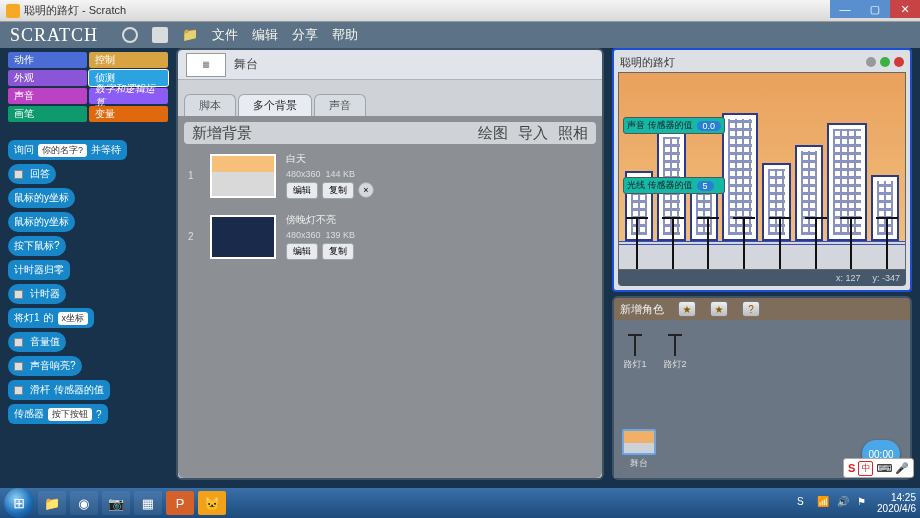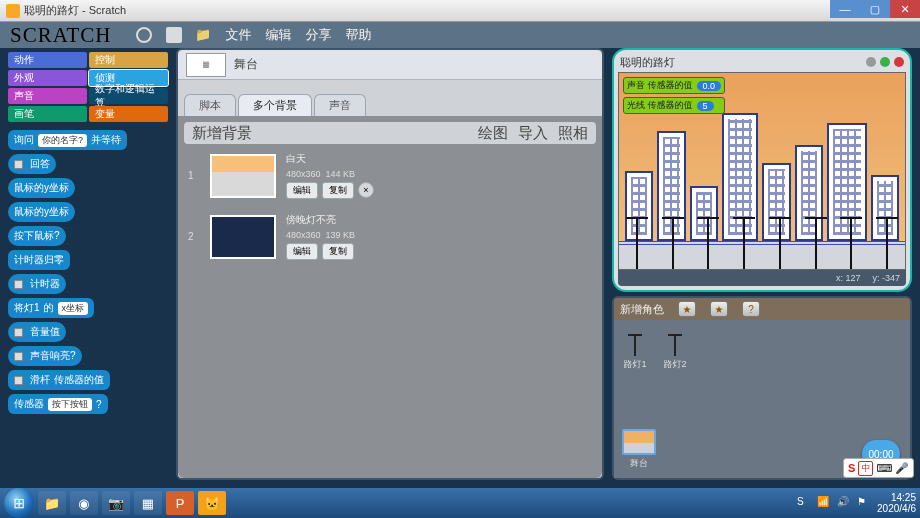--- a/index.html
+++ b/index.html
@@ -8,35 +8,35 @@
 
 .window-titlebar { height: 22px; background: linear-gradient(#f5f5f5, #d8d8d8); border-bottom: 1px solid #999; display: flex; align-items: center; padding: 0 6px; font-size: 11px; color: #333; }
 .window-titlebar .title-icon { width: 14px; height: 14px; background: #f9a825; border-radius: 2px; margin-right: 4px; }
 .window-controls { position: absolute; top: 0; right: 0; display: flex; }
 .window-controls div { width: 30px; height: 18px; display: flex; align-items: center; justify-content: center; font-size: 11px; color: #fff; }
 .win-min { background: #5a8fcf; } .win-max { background: #5a8fcf; } .win-close { background: #c84444; }
 
 
 .app { position: absolute; top: 22px; left: 0; right: 0; bottom: 30px; background: #17324a; display: flex; flex-direction: column; }
 .app-menubar { height: 26px; background: #5c7387; display: flex; align-items: center; padding: 0 10px; gap: 14px; color: #f5f5ee; font-size: 13px; }
-.app-logo { font-family: "Comic Sans MS", cursive; font-size: 21px; letter-spacing: 1px; color: #000000; margin-right: 10px; }
+.app-logo { font-family: "Comic Sans MS", cursive; font-size: 18px; letter-spacing: 1px; color: #ffffff; margin-right: 10px; }
 .menu-icon { width: 16px; height: 16px; display: inline-block; opacity: .85; }
 .menu-circle { border: 2px solid #eee; border-radius: 50%; }
 .menu-disk { background: #eee; border-radius: 2px; }
 .menu-item { cursor: pointer; }
 
 .app-body { flex: 1; display: flex; gap: 8px; padding: 0 8px 8px 8px; }
 
 
 .left-panel { width: 160px; display: flex; flex-direction: column; gap: 2px; padding-top: 4px; }
-.cat-grid { display: grid; grid-template-columns: 1fr 1fr; gap: 2px; margin-bottom: 6px; }
+.cat-grid { display: grid; grid-template-columns: 1fr 1fr; gap: 2px; margin-bottom: 16px; }
 .cat-btn { height: 16px; font-size: 10px; color: #fff; display: flex; align-items: center; padding: 0 6px; border-radius: 2px; cursor: pointer; }
 .cat-motion { background: #4a6cd4; } .cat-control { background: #d8a342; }
 .cat-looks  { background: #8a55d7; } .cat-sensing { background: #2ba3e0; }
-.cat-sound  { background: #bb42c3; } .cat-operators { background: #0c4a6e; }
+.cat-sound  { background: #bb42c3; } .cat-operators { background: #8b5cf6; font-style: italic; }
 .cat-pen    { background: #0e9a6c; } .cat-variables { background: #e1690d; }
 .cat-sensing.selected { outline: 1px solid #fff; }
 
 .block-stack { display: flex; flex-direction: column; gap: 4px; font-size: 10px; }
 .sblk { background: #1787c9; color: #fff; border-radius: 6px; padding: 3px 6px; display: inline-flex; align-items: center; gap: 4px; white-space: nowrap; width: fit-content; }
 .sblk .wslot { background: #fff; color: #333; border-radius: 3px; padding: 0 4px; font-size: 9px; }
 .sblk.varlike { border-radius: 10px; }
 .sblk .chk { width: 9px; height: 9px; background: #ddd; border: 1px solid #888; margin-right: 3px; display: inline-block; }
 
 
@@ -56,39 +56,39 @@
 .bg-thumb.day { background: linear-gradient(#f7c07a 0 40%, #d9d9d9 40% 100%); }
 .bg-thumb.night { background: #1a2a4a; }
 .bg-meta { display:flex; flex-direction:column; gap:3px; font-size:10px; color:#eee; }
 .bg-meta .sub { font-size: 9px; color: #ddd; }
 .bg-btns { display:flex; gap:4px; }
 .bg-btns button { font-size:9px; padding: 1px 6px; background: #e8eaee; border:1px solid #9aa; border-radius: 3px; cursor: pointer; }
 .bg-btns .xbtn { width:16px; height:16px; border-radius:50%; background:#d5d7db; border:1px solid #9aa; font-size:9px; line-height:12px; padding:0; }
 
 
 .right-panel { width: 300px; display:flex; flex-direction:column; gap:4px; }
-.stage-card { flex: 0 0 auto; background: #dcdfe4; border: 2px solid #14b8a6; border-radius: 14px; padding: 4px; }
+.stage-card { flex: 0 0 auto; background: #dcdfe4; border: 2px solid #1d4ed8; border-radius: 4px; padding: 4px; }
 .stage-title { height: 18px; display:flex; align-items:center; justify-content: space-between; font-size: 11px; color:#333; padding: 0 2px 2px 2px; }
 .stage-title .dots { display:flex; gap:4px; }
 .dot { width:10px; height:10px; border-radius:50%; }
 .dot.green { background:#3cb043; } .dot.red { background:#d23a3a; } .dot.grey { background:#999; }
 
 .stage { width: 100%; height: 198px; background: #f2a960; position: relative; border: 1px solid #666; overflow: hidden; }
 .sky { position:absolute; inset:0 0 28px 0; background: linear-gradient(#eaa15d, #f0bd7b); }
 .ground { position:absolute; left:0; right:0; bottom:0; height:28px; background: #d4d6de; border-top: 4px double #3a4fb3; }
 .buildings { position:absolute; left:0; right:0; bottom:28px; height: 140px; display:flex; align-items:flex-end; gap:4px; padding:0 6px; }
 .bld { background:#fff; border:2px solid #2a3a8f; width: 34px; position:relative; }
 .bld::before { content:""; position:absolute; inset:4px; background: repeating-linear-gradient(0deg, #2a3a8f 0 3px, transparent 3px 8px), repeating-linear-gradient(90deg, #2a3a8f 0 2px, transparent 2px 7px); opacity:.55; }
 .lamps { position:absolute; left:0; right:0; bottom:0; height:70px; display:flex; justify-content:space-around; align-items:flex-end; }
 .lamp { width:2px; height:52px; background:#111; position:relative; }
 .lamp::before, .lamp::after { content:""; position:absolute; top:0; width:10px; height:2px; background:#111; }
 .lamp::before { left:-10px; } .lamp::after { right:-10px; }
 
 .stage-overlay { position:absolute; top:4px; left:4px; display:flex; flex-direction:column; gap:3px; }
-.sensorbox { background:#84cc16; border:1px solid #555; border-radius:3px; font-size:9px; padding:1px 3px; display:flex; align-items:center; gap:4px; color:#222; }
+.sensorbox { background:#14b8a6; border:1px solid #555; border-radius:3px; font-size:9px; padding:1px 3px; display:flex; align-items:center; gap:4px; color:#222;margin-top:40px; }
 .sensorbox .val { background:#2a7ed8; color:#fff; border-radius:6px; padding:0 6px; font-size:9px; }
 
 .stage-coords { height: 16px; background: #47586b; color:#cfd6de; font-size: 9px; display:flex; align-items:center; justify-content:flex-end; padding: 0 6px; gap:12px; border-radius: 0 0 4px 4px; }
 
 .sprite-pane { flex:1; background:#62707d; border: 2px solid #3e5366; border-radius: 6px; display:flex; flex-direction:column; }
 .sprite-bar { height:22px; background:#7d6d5a; display:flex; align-items:center; gap:14px; padding:0 6px; font-size:11px; color:#eee; border-radius: 4px 4px 0 0; }
 .sprite-bar .sbtn { width:18px; height:16px; background: linear-gradient(#eee,#bbb); border:1px solid #777; border-radius:3px; display:flex; align-items:center; justify-content:center; font-size:10px; color:#8a5a00; cursor:pointer; }
 .sprite-list { flex:1; background:#6a7683; position:relative; display:flex; align-items:flex-start; padding: 8px; gap:14px; }
 .sprite-item { display:flex; flex-direction:column; align-items:center; gap:2px; font-size:9px; color:#ddd; }
 .sprite-item .ico { width:26px; height:28px; display:flex; align-items:flex-end; justify-content:center; }

